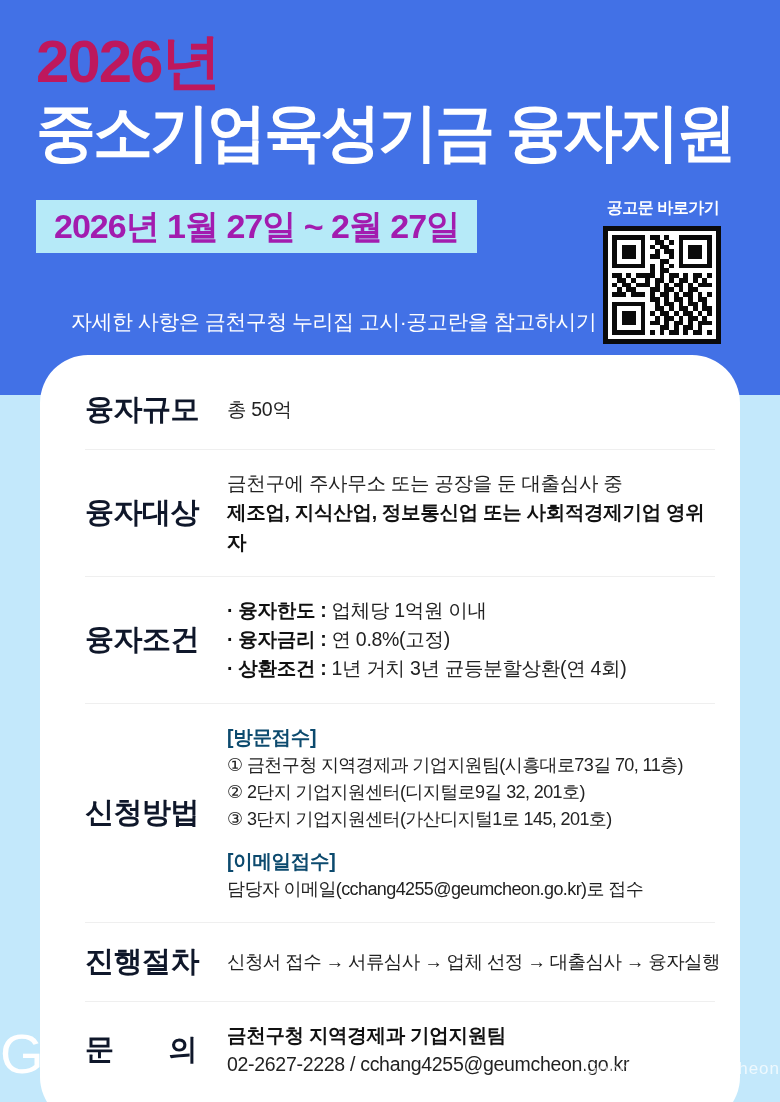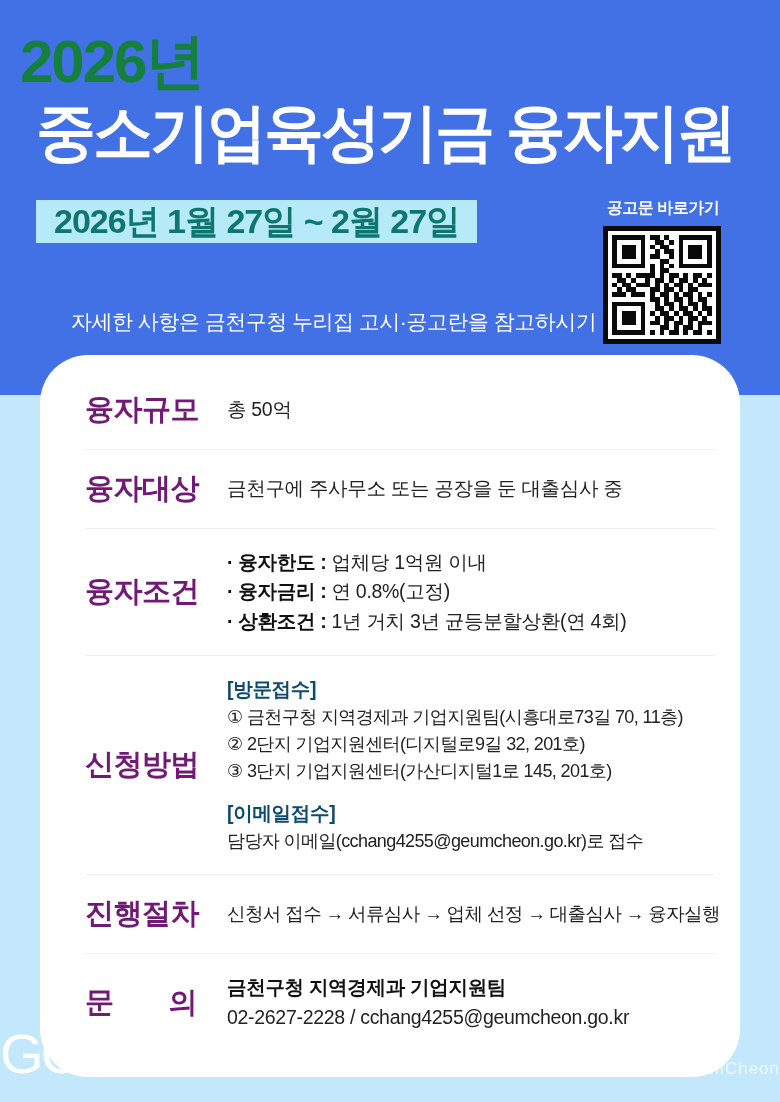--- a/index.html
+++ b/index.html
@@ -16,47 +16,47 @@
   }
   .top-band {
     position: absolute;
     left: 0; top: 0;
     width: 100%; height: 395px;
     background: #4271e6;
   }
 
   .year-title {
     position: absolute;
-    left: 20px; top: 22px;
+    left: 36px; top: 22px;
     font-size: 60px;
     font-weight: 800;
     letter-spacing: -2px;
-    color: #15803d;
+    color: #be185d;
     white-space: nowrap;
   }
   .main-title {
     position: absolute;
     left: 36px; top: 90px;
     font-size: 63px;
     font-weight: 800;
     letter-spacing: -3px;
     color: #ffffff;
     white-space: nowrap;
     transform: scaleX(0.95);
     transform-origin: left center;
   }
   .date-badge {
     position: absolute;
     left: 36px; top: 200px;
-    height: 43px;
+    height: 53px;
     display: inline-flex;
     align-items: center;
     padding: 0 18px;
     background: #b6eaf8;
-    color: #0f766e;
+    color: #a21caf;
     font-size: 34px;
     font-weight: 800;
     letter-spacing: -1px;
     white-space: nowrap;
   }
   .notice-text {
     position: absolute;
     left: 71px; top: 308px;
     color: #ffffff;
     font-size: 21px;
@@ -100,21 +100,21 @@
     align-items: center;
     padding: 19px 0;
     border-bottom: 1px solid #efefef;
   }
   .row:last-child { border-bottom: none; }
   .row-label {
     flex: 0 0 142px;
     font-size: 29px;
     font-weight: 800;
     letter-spacing: -0.5px;
-    color: #701a75;
+    color: #0f172a;
   }
   .contact-label {
     display: flex;
     justify-content: space-between;
     width: 112px;
     flex: 0 0 142px;
     max-width: 142px;
     padding-right: 30px;
   }
   .row-content {
@@ -431,20 +431,21 @@
       <div class="row-label">융자규모</div>
       <div class="row-content">
         <div>총 50억</div>
       </div>
     </div>
 
     <div class="row">
       <div class="row-label">융자대상</div>
       <div class="row-content">
         <div>금천구에 주사무소 또는 공장을 둔 대출심사 중</div>
+        <div class="bold-line">제조업, 지식산업, 정보통신업 또는 사회적경제기업 영위자</div>
       </div>
     </div>
 
     <div class="row">
       <div class="row-label">융자조건</div>
       <div class="row-content">
         <div class="terms-line"><span class="terms-head">· 융자한도 : </span><span>업체당 1억원 이내</span></div>
         <div class="terms-line"><span class="terms-head">· 융자금리 : </span><span>연 0.8%(고정)</span></div>
         <div class="terms-line"><span class="terms-head">· 상환조건 : </span><span>1년 거치 3년 균등분할상환(연 4회)</span></div>
       </div>

